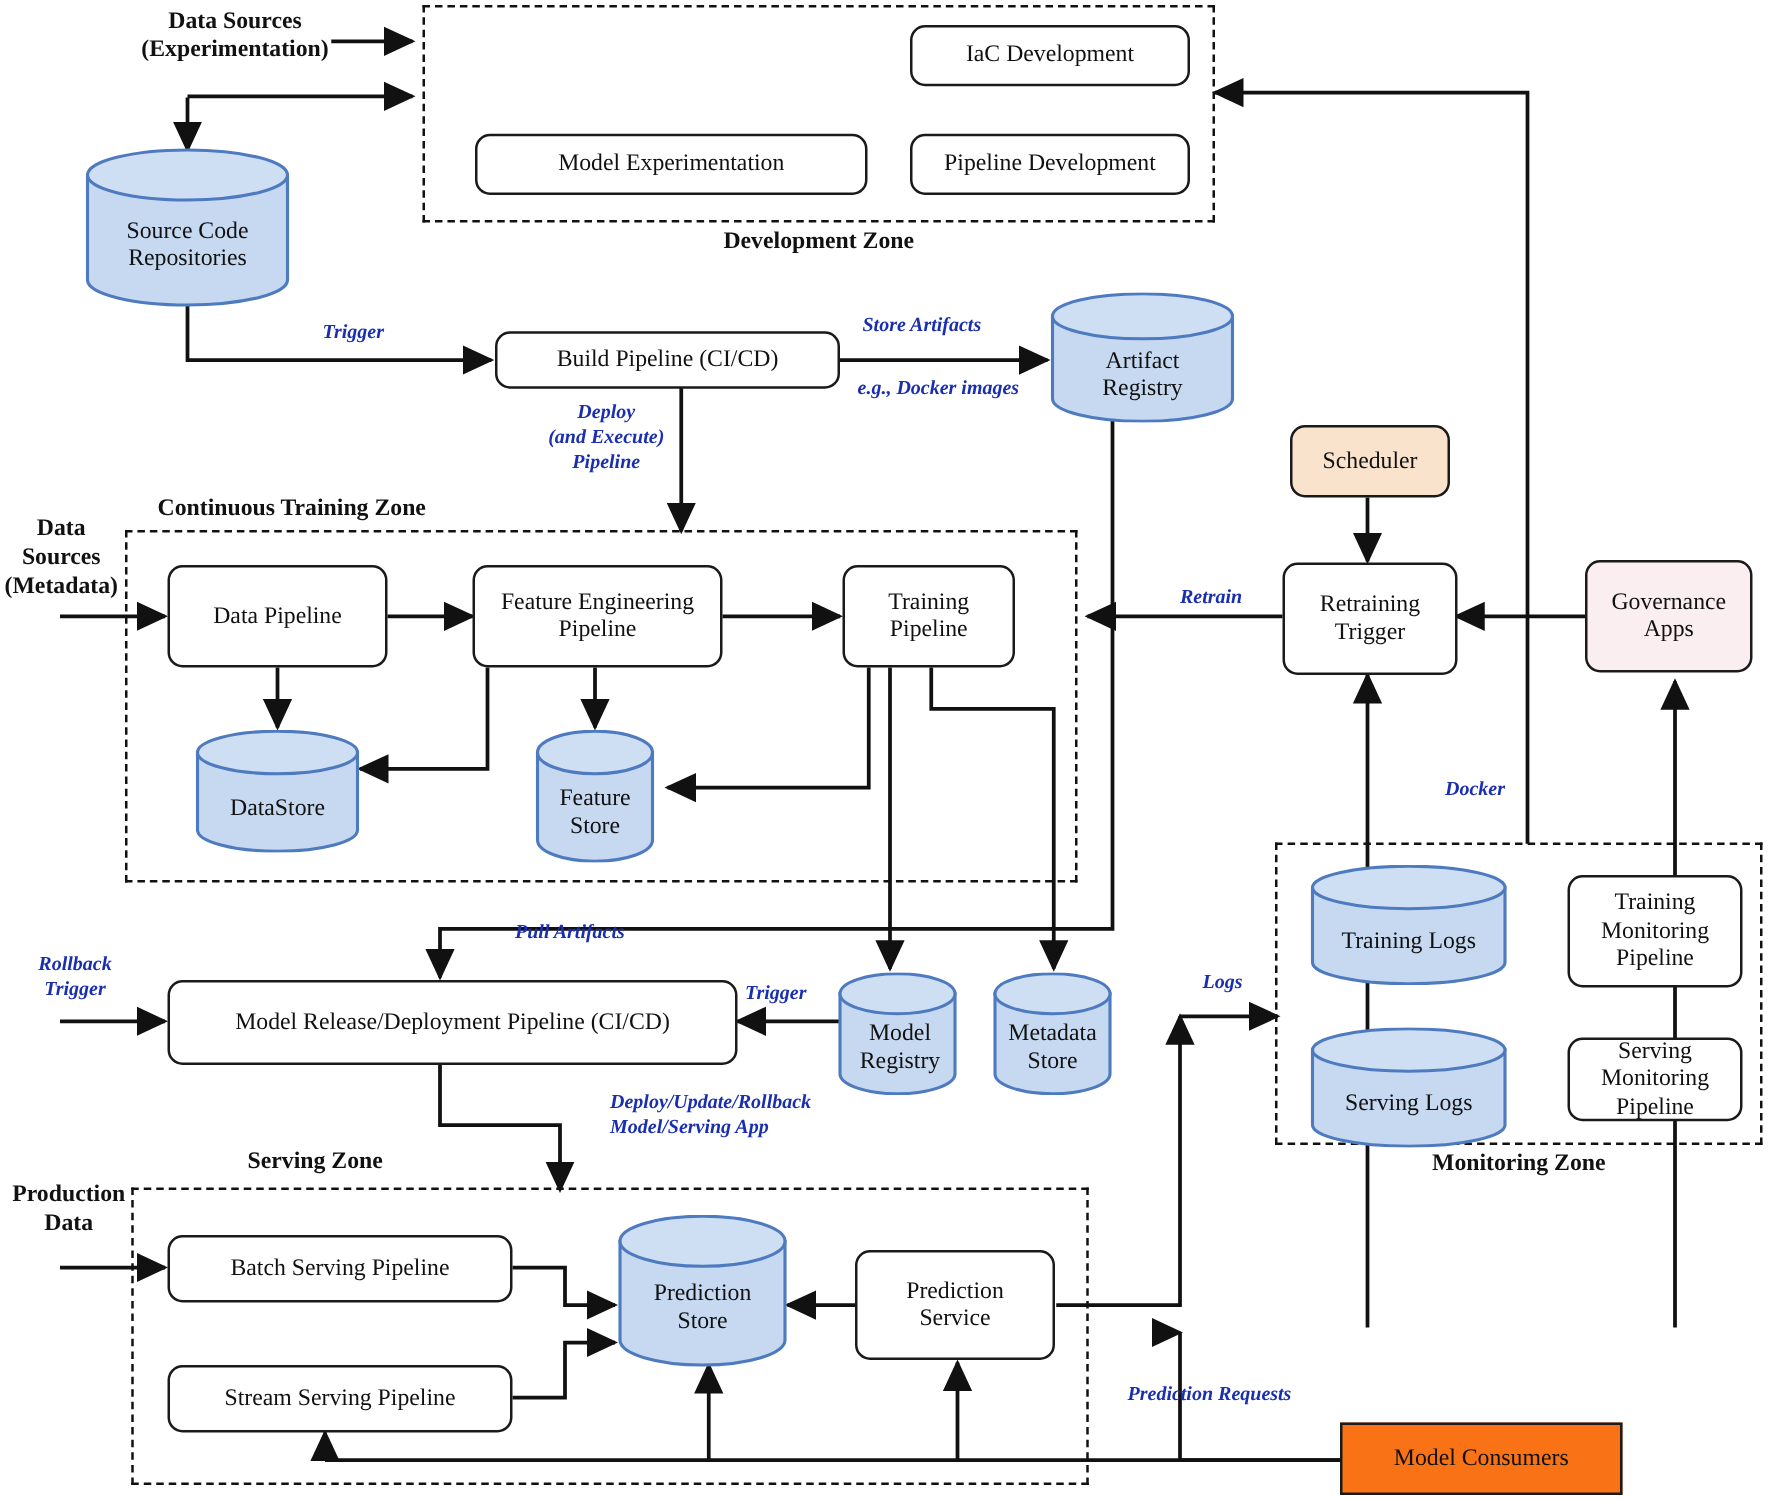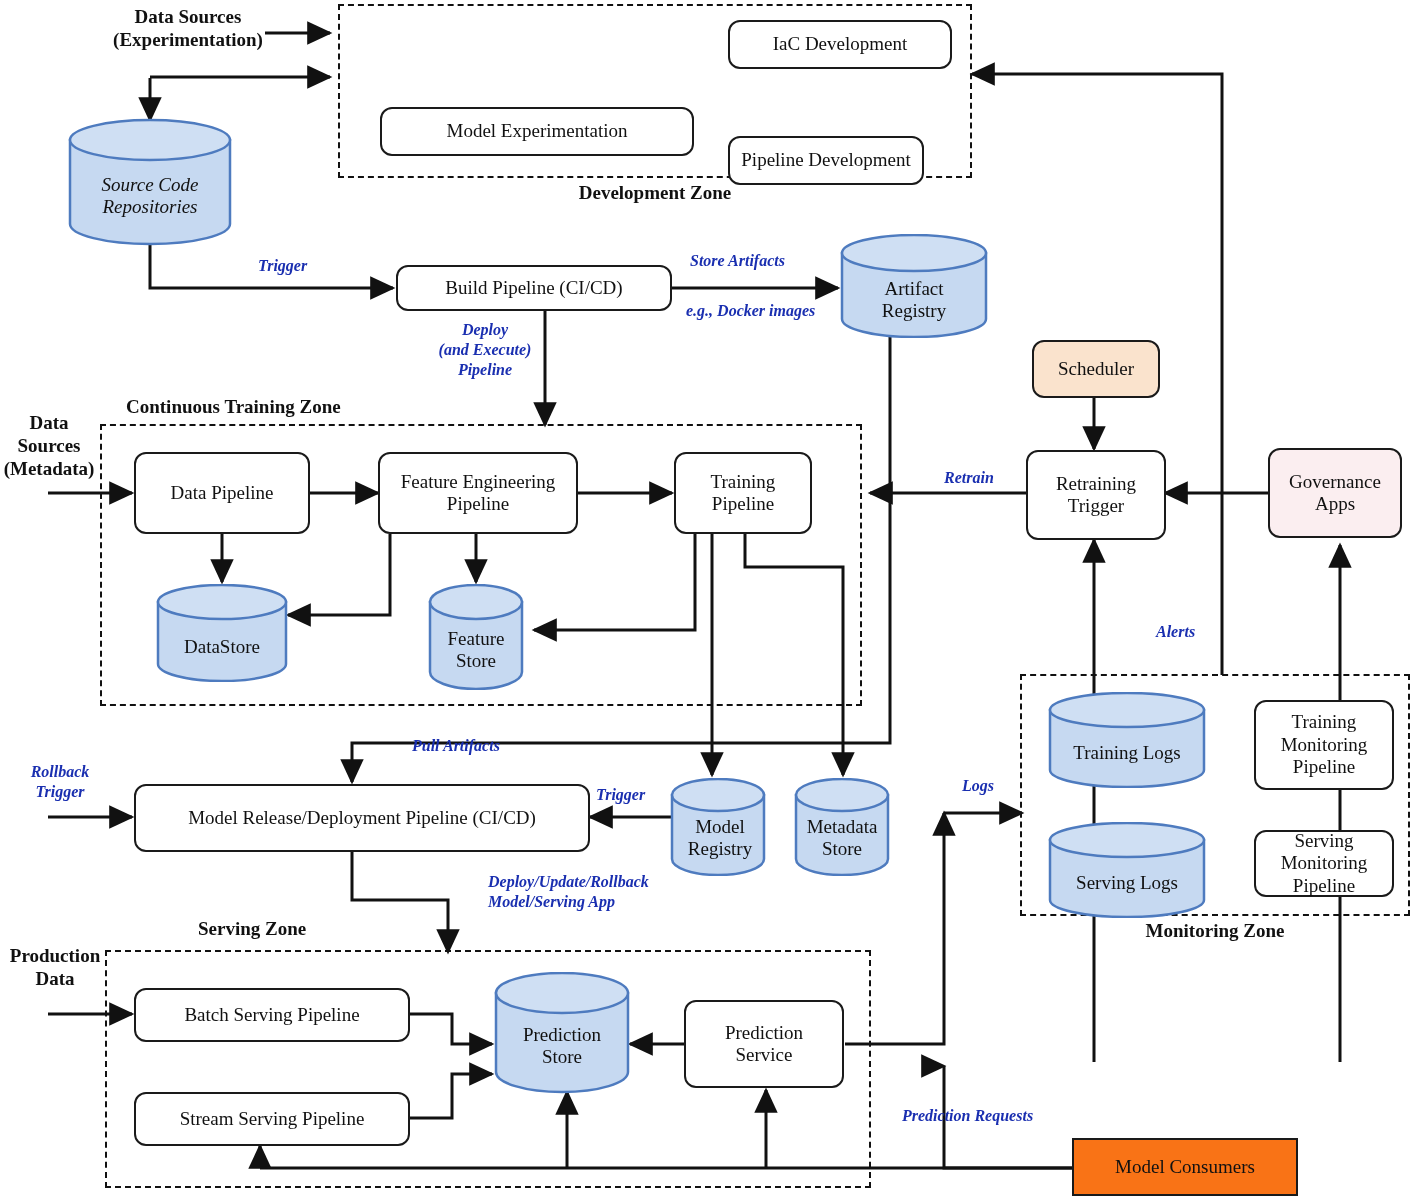--- a/index.html
+++ b/index.html
@@ -198,30 +198,30 @@
 
   <div class="zone" style="left:338px; top:4px; width:634px; height:174px;"></div>
   <div class="zone-label" style="left:338px; top:182px; width:634px;text-align:center;">Development Zone</div>
 
   <div class="node" style="left:728px; top:20px; width:224px; height:49px;">
     <span>IaC Development</span>
   </div>
   <div class="node" style="left:380px; top:107px; width:314px; height:49px;">
     <span>Model Experimentation</span>
   </div>
-  <div class="node" style="left:728px; top:107px; width:196px; height:49px;margin-top:29px;">
+  <div class="node" style="left:728px; top:107px; width:224px; height:49px;">
     <span>Pipeline Development</span>
   </div>
 
   <div class="cyl" style="left:68px; top:118px; width:164px; height:128px;">
     <svg class="cyl-svg" width="164" height="128" viewBox="0 0 164 128">
       <path d="M2,22 L2,106 A80,20 0 0 0 162,106 L162,22 Z" fill="#c6d9f1" stroke="#4e7bbf" stroke-width="2.5"></path>
       <ellipse cx="82" cy="22" rx="80" ry="20" fill="#cfdff3" stroke="#4e7bbf" stroke-width="2.5"></ellipse>
     </svg>
-    <div class="cyl-text" style="top:56px;font-style:italic;">
+    <div class="cyl-text" style="top:56px;">
       <div>Source Code</div>
       <div>Repositories</div>
     </div>
   </div>
 
   <div class="node" style="left:396px; top:265px; width:276px; height:46px;">
     <span>Build Pipeline (CI/CD)</span>
   </div>
 
   <div class="elabel" style="left:258px; top:256px;">Trigger</div>
@@ -286,21 +286,21 @@
     <span>Retraining</span>
     <span>Trigger</span>
   </div>
 
   <div class="node pink" style="left:1268px; top:448px; width:134px; height:90px; flex-direction:column;">
     <span>Governance</span>
     <span>Apps</span>
   </div>
 
   <div class="elabel" style="left:944px; top:468px;">Retrain</div>
-  <div class="elabel" style="left:1156px; top:622px;">Alerts</div>
+  <div class="elabel" style="left:1156px; top:622px;">Docker</div>
   <div class="elabel" style="left:962px; top:776px;">Logs</div>
 
   <div class="zone" style="left:1020px; top:674px; width:390px; height:242px;"></div>
   <div class="zone-label" style="left:1020px; top:920px; width:390px;">Monitoring Zone</div>
 
   <div class="cyl" style="left:1048px; top:692px; width:158px; height:96px;">
     <svg class="cyl-svg" width="158" height="96" viewBox="0 0 158 96">
       <path d="M2,18 L2,78 A77,17 0 0 0 156,78 L156,18 Z" fill="#c6d9f1" stroke="#4e7bbf" stroke-width="2.5"></path>
       <ellipse cx="79" cy="18" rx="77" ry="17" fill="#cfdff3" stroke="#4e7bbf" stroke-width="2.5"></ellipse>
     </svg>

